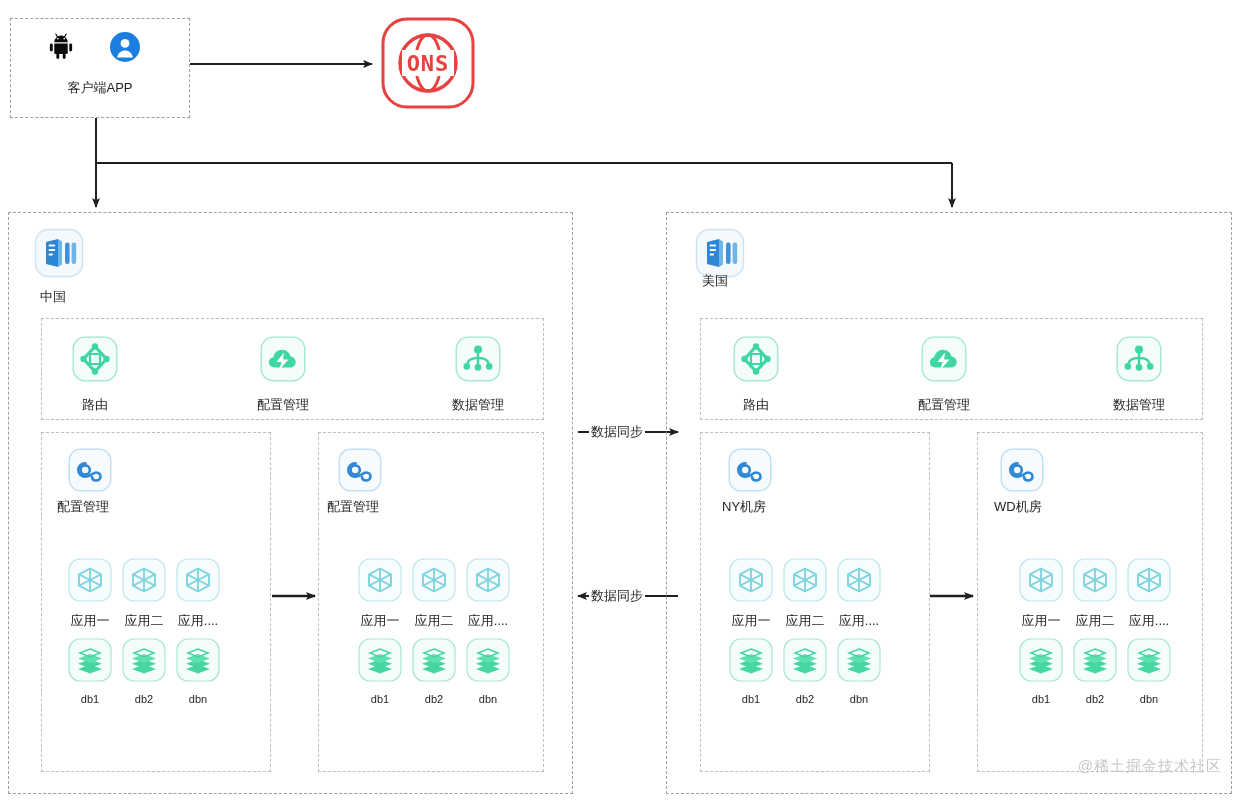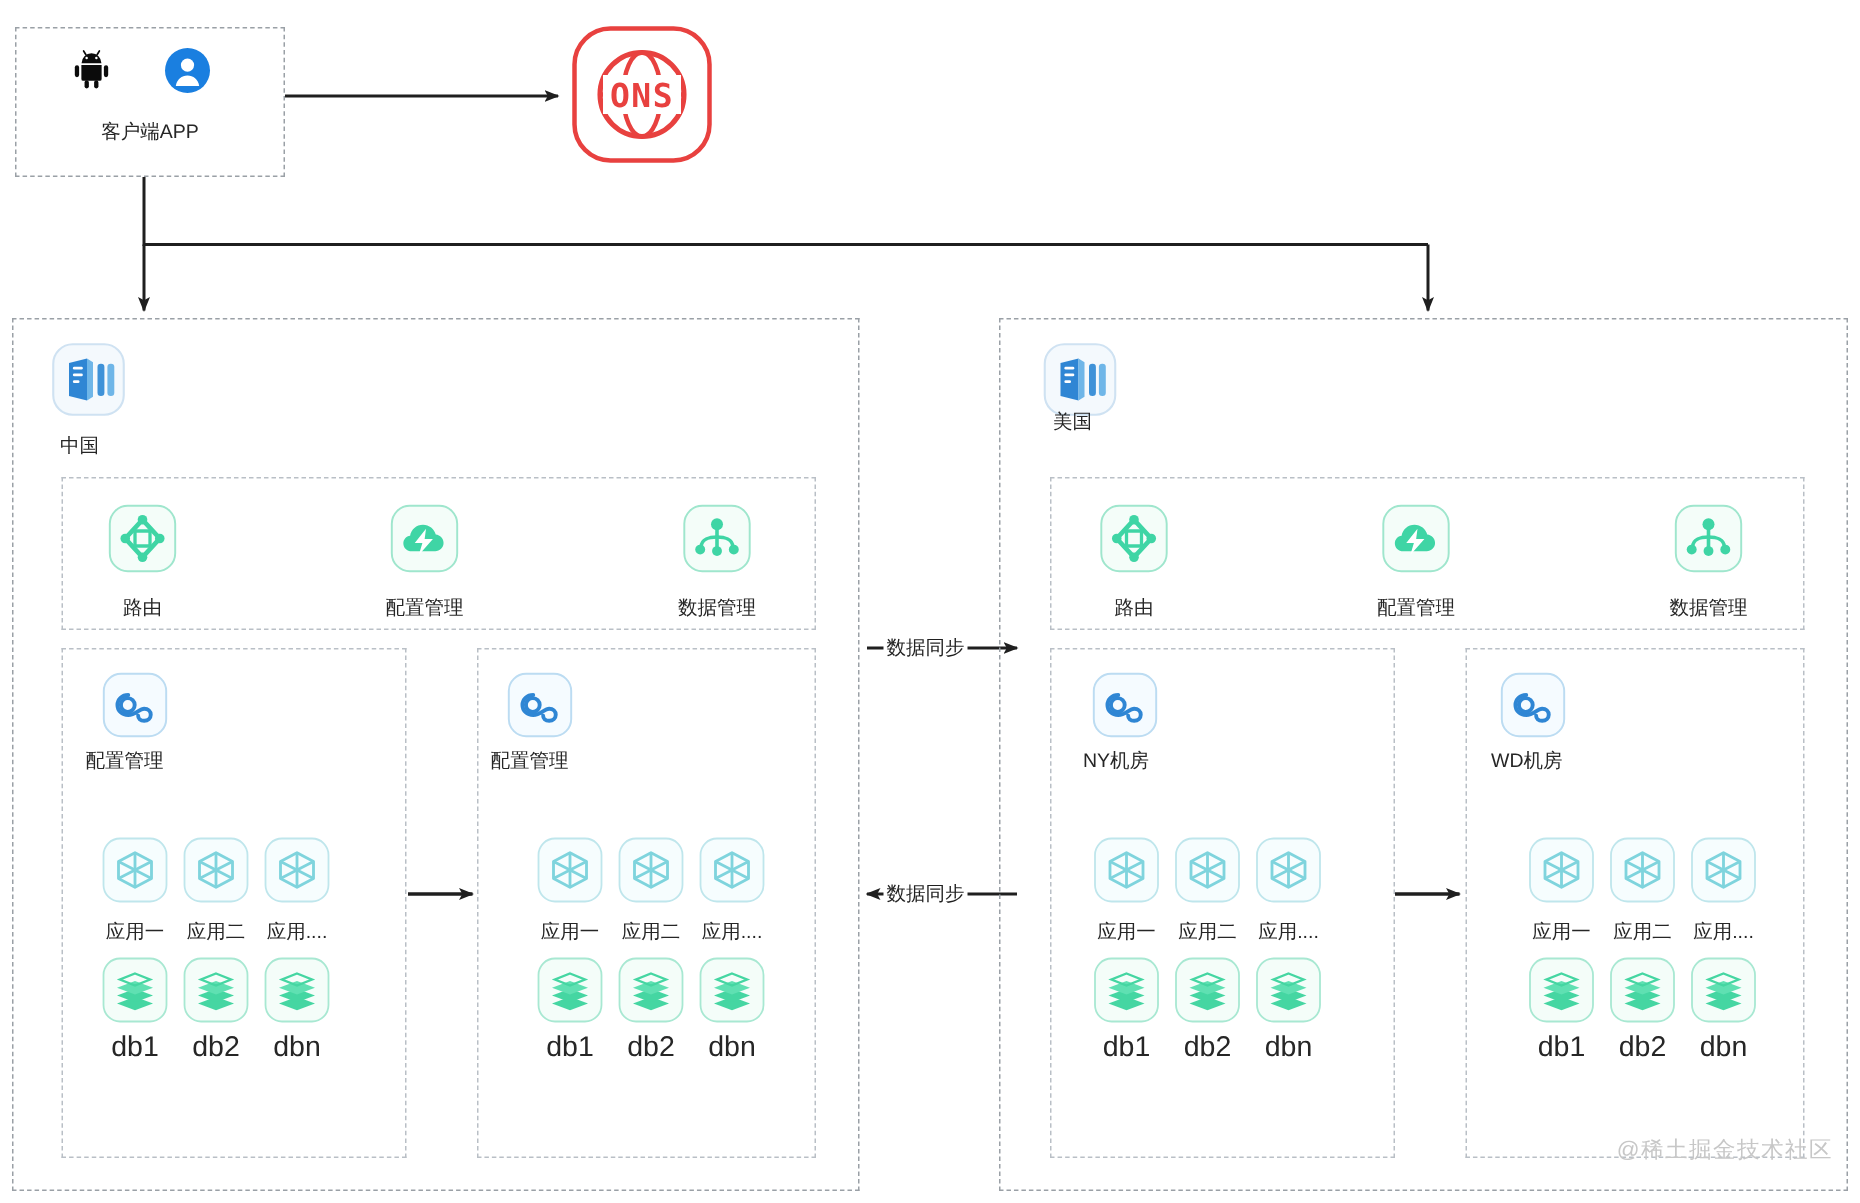--- a/index.html
+++ b/index.html
@@ -21,21 +21,21 @@
 
   
   .lbl {
     position: absolute;
     color: #262626;
     font-size: 13px;
     line-height: 18px;
     white-space: nowrap;
   }
   .lbl.small { font-size: 13px; }
-  .lbl.mid { font-size: 19px; }
+  .lbl.mid { font-size: 11px; }
   .lbl.center { text-align: center; }
 
   
   .tile {
     position: absolute;
     display: flex; align-items: center; justify-content: center;
   }
   .tile svg { display: block; }
 
   

